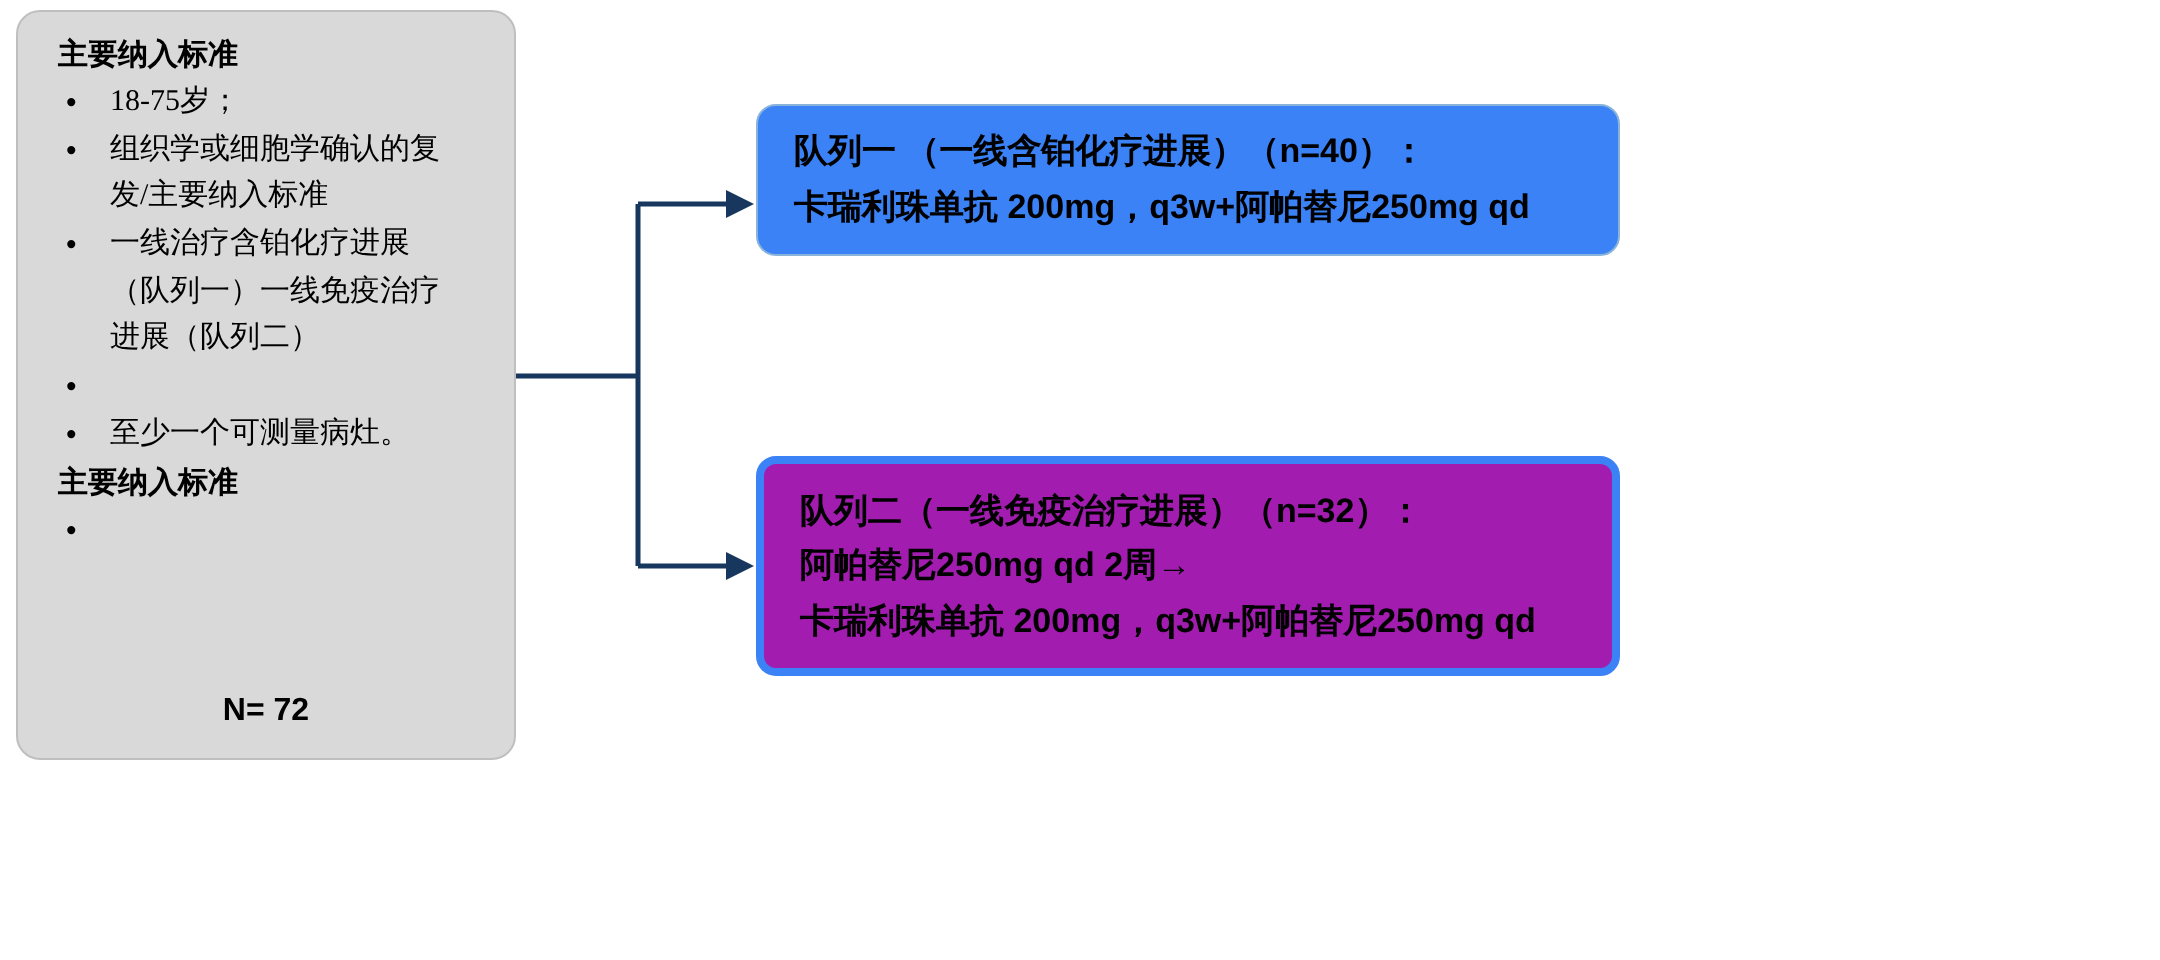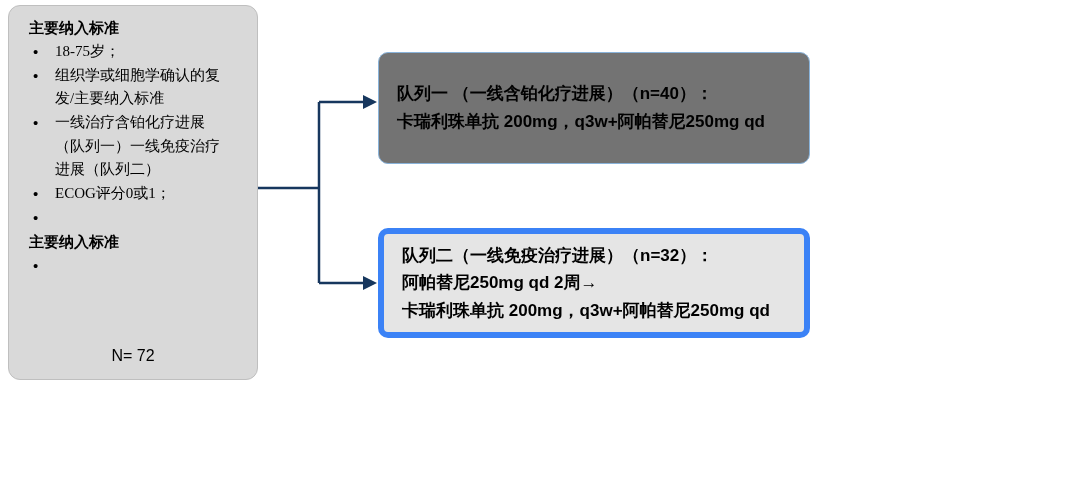--- a/index.html
+++ b/index.html
@@ -29,47 +29,47 @@
     line-height: 1.6;
   }
   .crit-list { list-style: none; padding: 0 24px 0 4px; }
   .crit-list li { display: flex; font-size: 15px; line-height: 1.58; }
   .crit-list .b { flex: 0 0 22px; width: 22px; }
   .crit-list .t { flex: 1; font-family: Liberation Serif, serif; }
   .n-total {
     position: absolute;
     left: 0; right: 0; bottom: 14px;
     text-align: center;
-    font-weight: normal;
+    font-weight: bold;
     font-size: 16px;
   }
 
   .cohort {
     position: absolute;
     left: 378px;
     width: 432px;
     border-radius: 10px;
     padding: 12px 18px;
     font-weight: bold;
     font-size: 17px;
     line-height: 1.62;
     display: flex;
     flex-direction: column;
     justify-content: center;
   }
   .cohort div { white-space: nowrap; }
   .cohort1 {
-    top: 52px; height: 112px;
-    background: #737373;
+    top: 52px; height: 76px;
+    background: #3b82f6;
     border: 1px solid #89b3da;
   }
   .cohort2 {
     top: 228px; height: 110px;
-    background: #e5e5e5;
-    border: 6px solid #3b82f6;
+    background: #a21caf;
+    border: 4px solid #3b82f6;
   }
 </style>
 </head>
 <body>
 
 <div class="canvas">
 
   <svg class="arrows" width="1080" height="480" viewBox="0 0 1080 480" xmlns="http://www.w3.org/2000/svg">
     <g stroke="#17375e" stroke-width="2.5" fill="none">
       <path d="M258,188 H319"></path>
@@ -92,24 +92,24 @@
       <li>
         <span class="b">•</span>
         <span class="t">组织学或细胞学确认的复发/主要纳入标准</span>
       </li>
       <li>
         <span class="b">•</span>
         <span class="t">一线治疗含铂化疗进展（队列一）一线免疫治疗进展（队列二）</span>
       </li>
       <li>
         <span class="b">•</span>
-        <span class="t">ECOG评分0或1；</span>
       </li>
       <li>
         <span class="b">•</span>
+        <span class="t">至少一个可测量病灶。</span>
       </li>
     </ul>
 
     <div class="crit-title">主要纳入标准</div>
 
     <ul class="crit-list">
       <li>
         <span class="b">•</span>
       </li>
     </ul>

